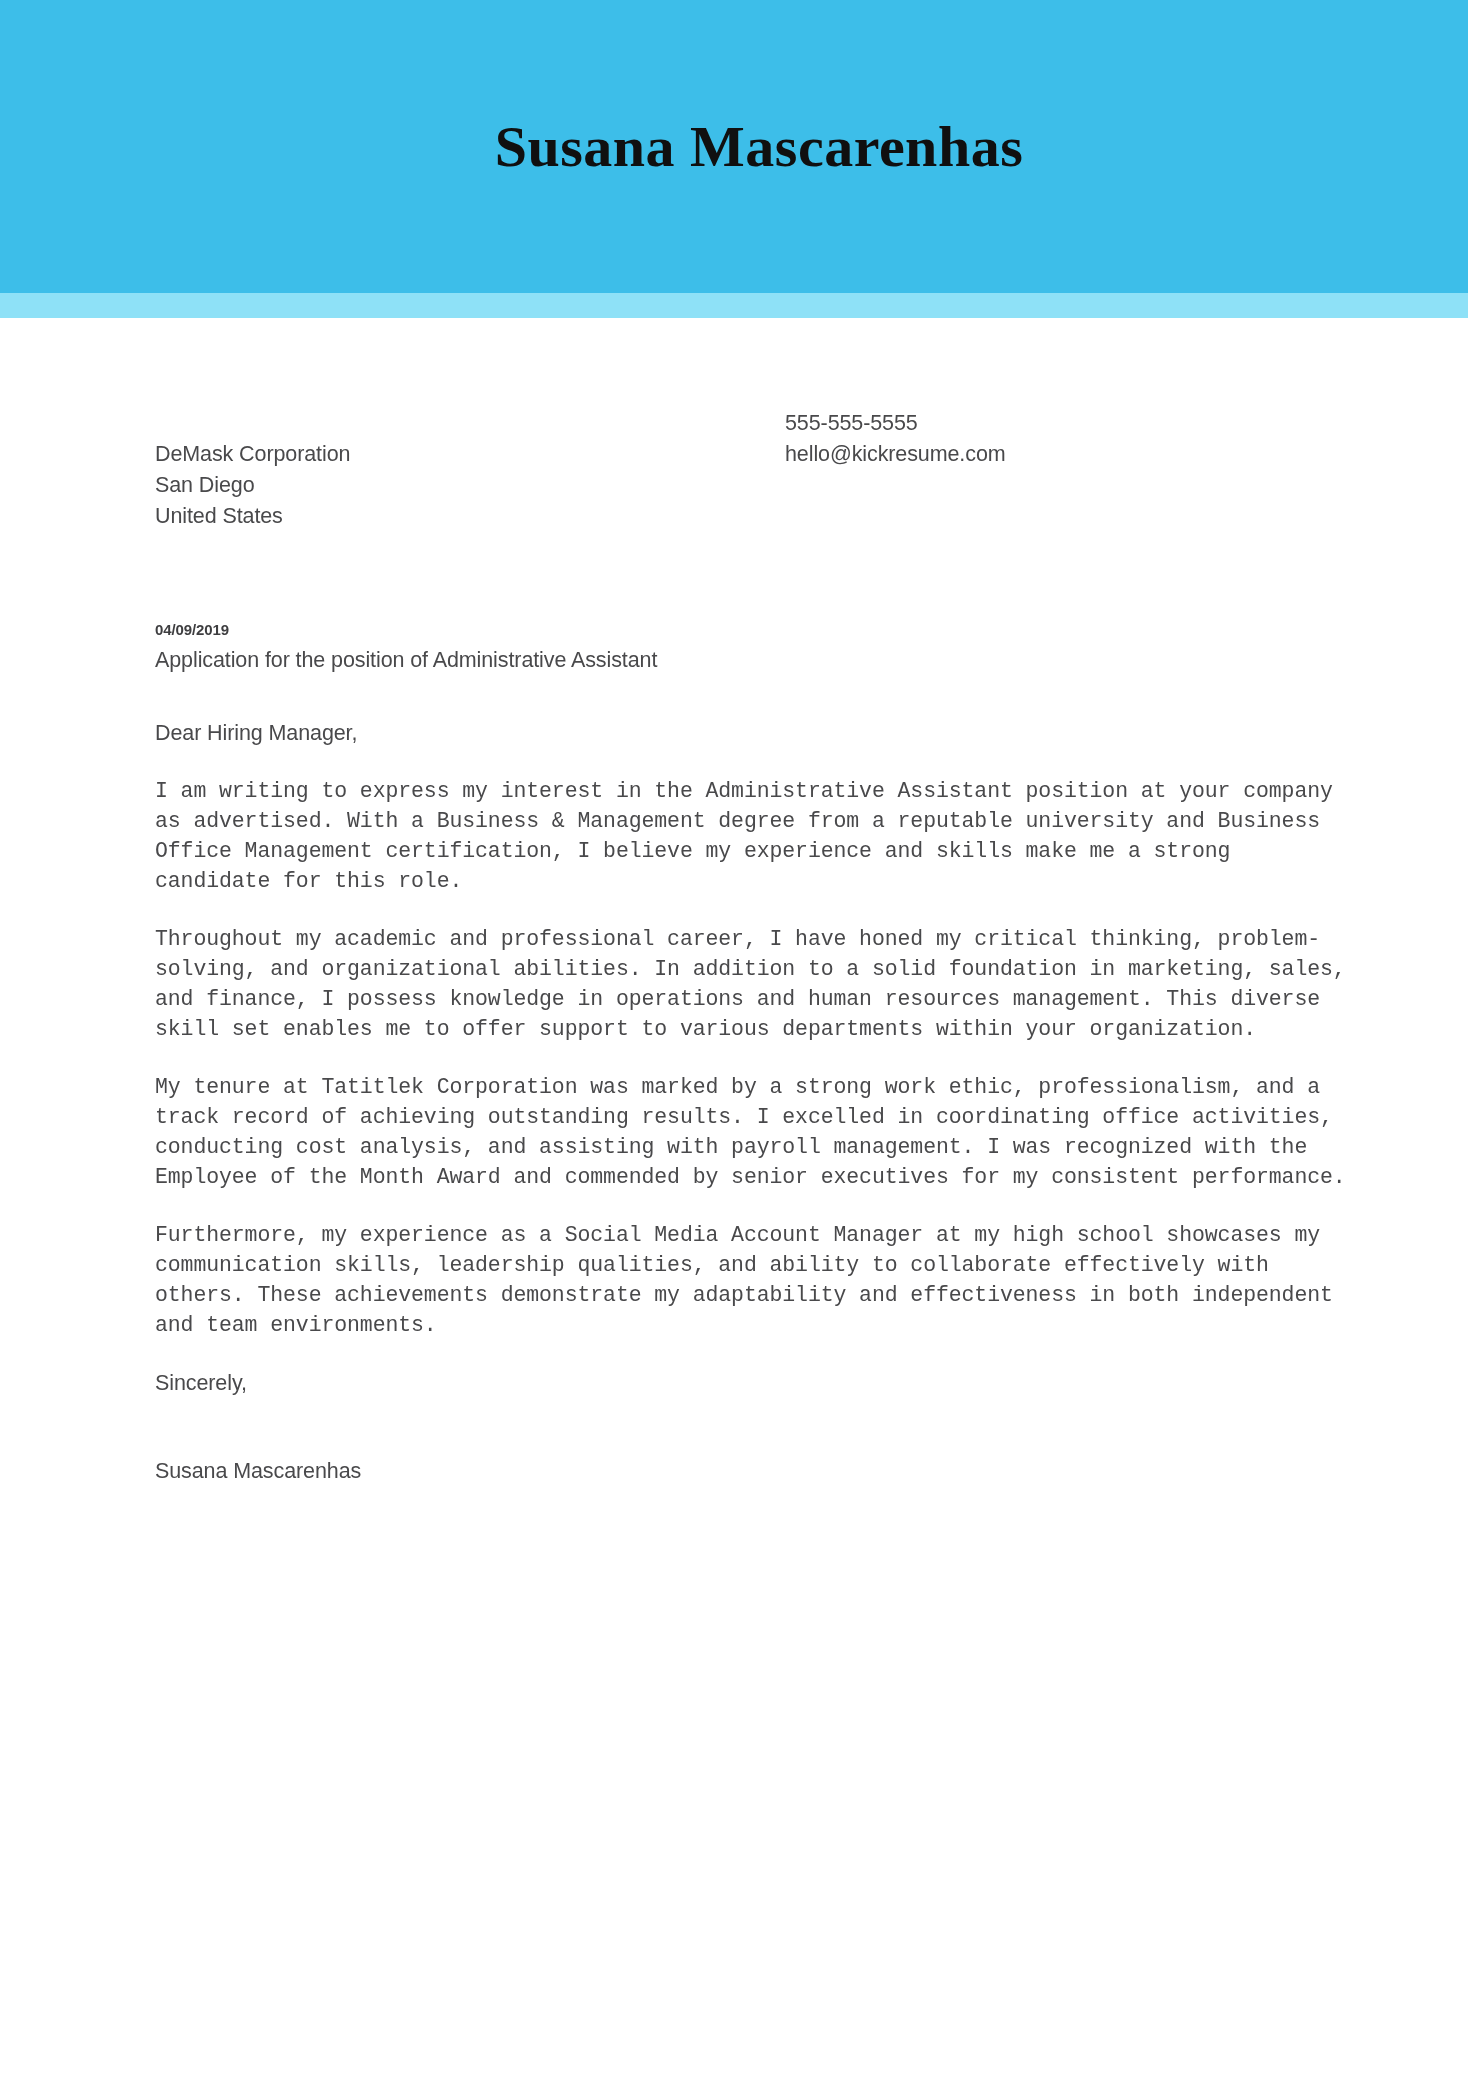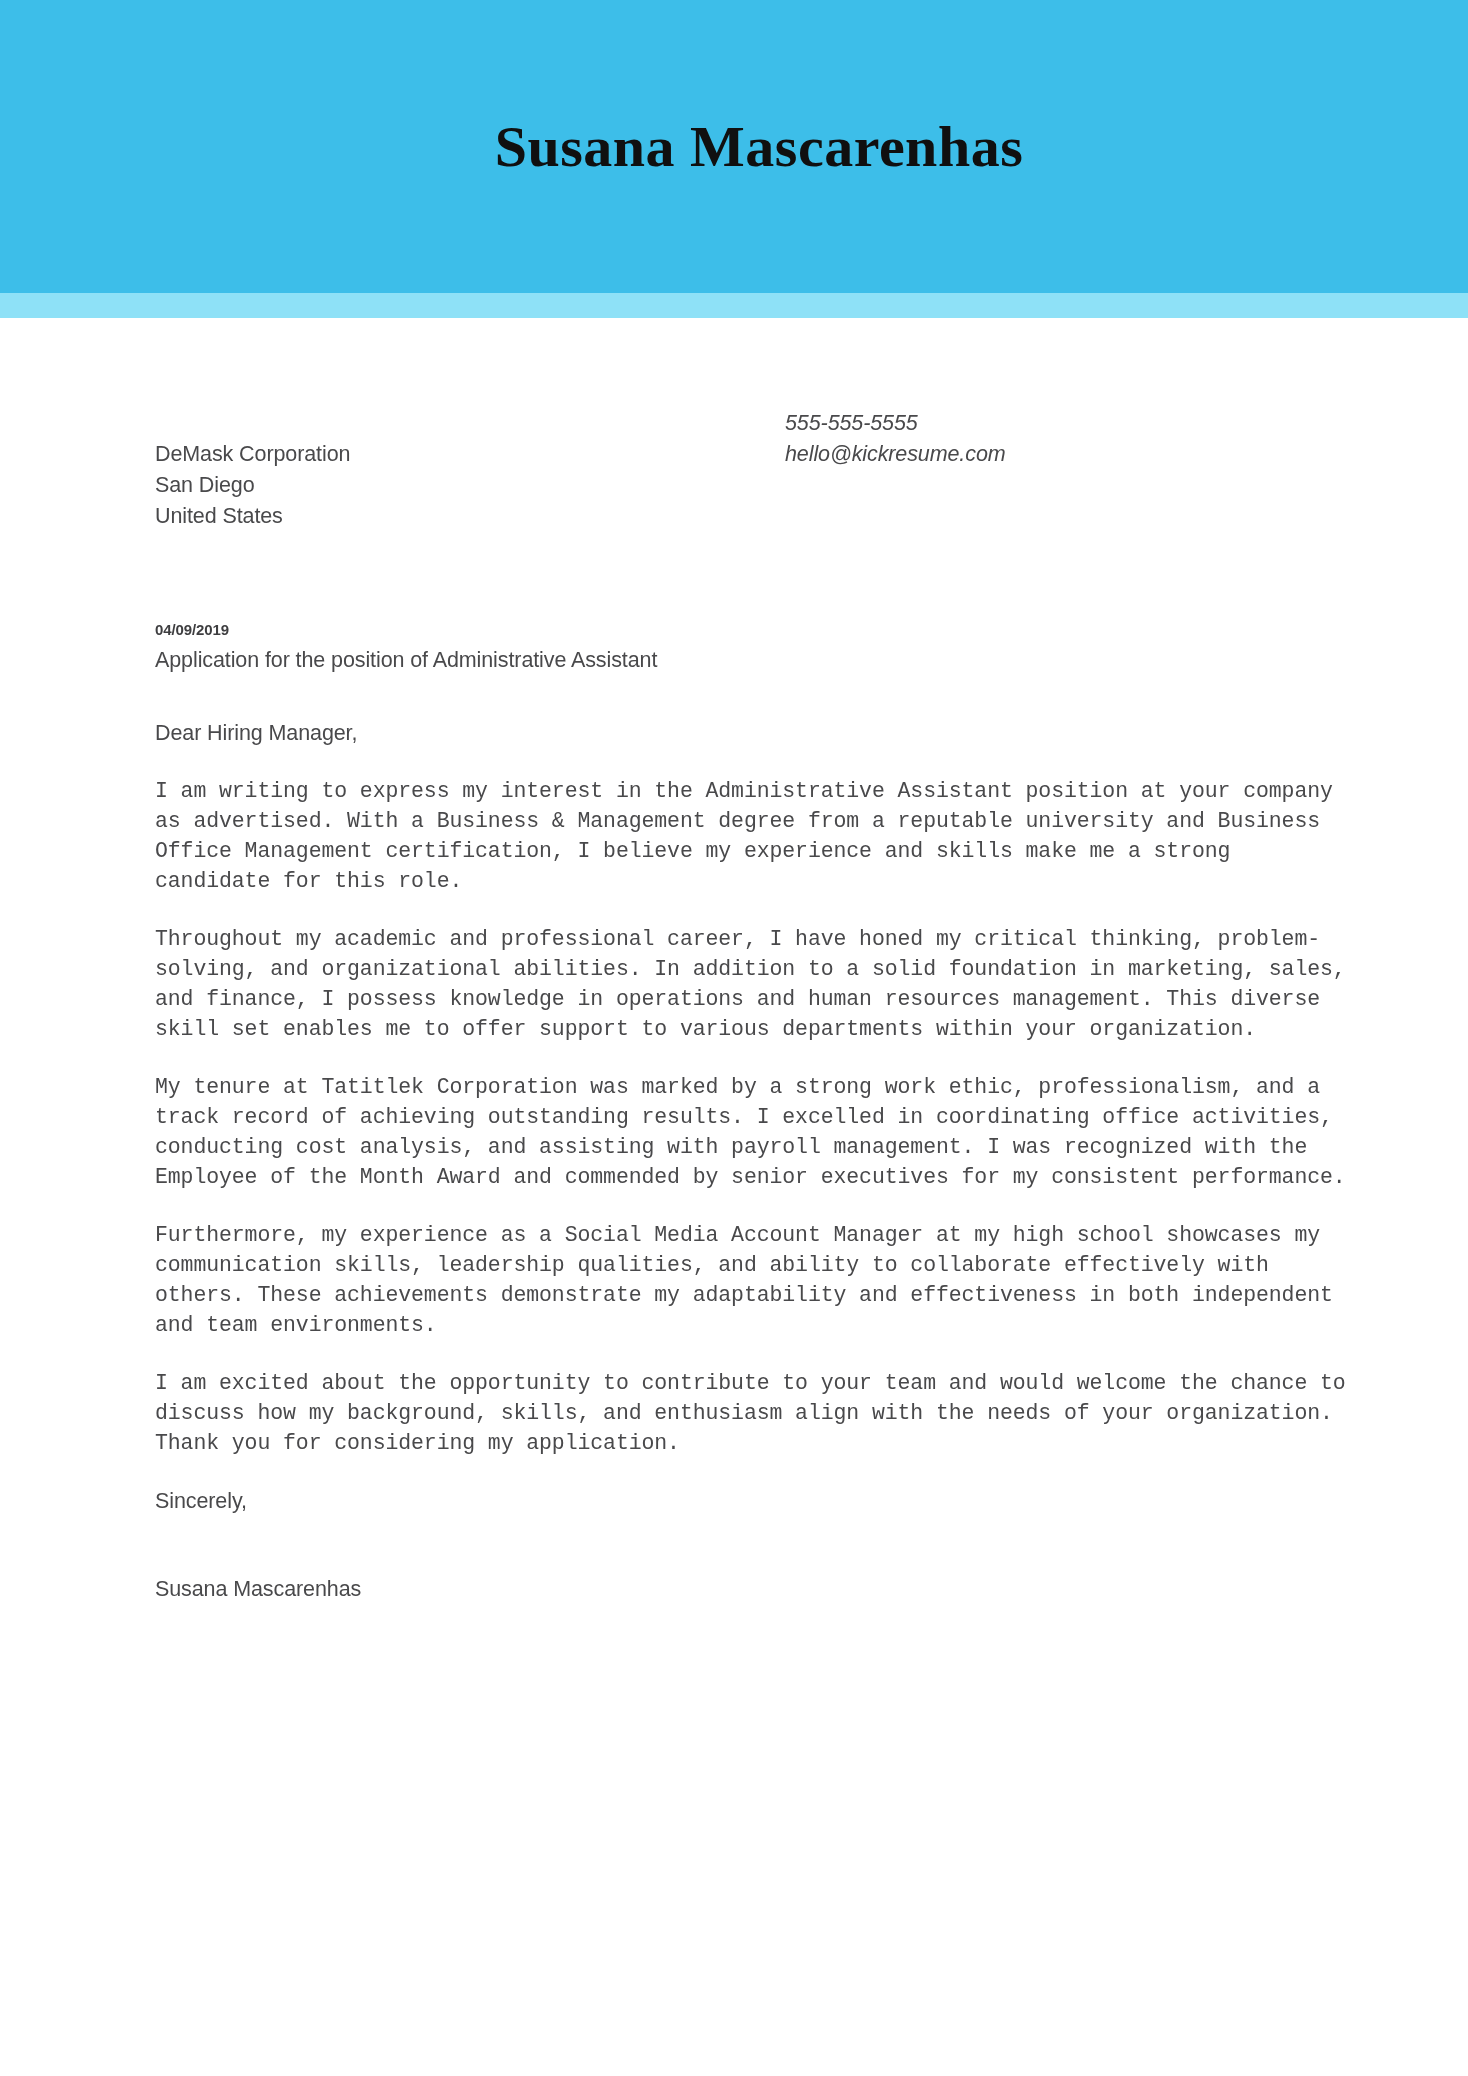--- a/index.html
+++ b/index.html
@@ -51,21 +51,20 @@
     margin-top: 90px;
     line-height: 31px;
   }
   .recipient-block {
     width: 630px;
     flex: 0 0 630px;
     margin-top: 31px;
   }
   .sender-block {
     flex: 1 1 auto;
-    font-style: italic;
   }
 
   .date-block {
     margin-top: 83px;
   }
   .date-line {
     font-weight: bold;
     font-size: 15px;
     color: #3e3e40;
   }
@@ -112,18 +111,17 @@
     <div class="date-line">04/09/2019</div>
     <div>Application for the position of Administrative Assistant</div>
   </div>
 
   <div class="salutation">Dear Hiring Manager,</div>
 
   <p class="para">I am writing to express my interest in the Administrative Assistant position at your company as advertised. With a Business &amp; Management degree from a reputable university and Business Office Management certification, I believe my experience and skills make me a strong candidate for this role.</p>
   <p class="para">Throughout my academic and professional career, I have honed my critical thinking, problem-solving, and organizational abilities. In addition to a solid foundation in marketing, sales, and finance, I possess knowledge in operations and human resources management. This diverse skill set enables me to offer support to various departments within your organization.</p>
   <p class="para">My tenure at Tatitlek Corporation was marked by a strong work ethic, professionalism, and a track record of achieving outstanding results. I excelled in coordinating office activities, conducting cost analysis, and assisting with payroll management. I was recognized with the Employee of the Month Award and commended by senior executives for my consistent performance.</p>
   <p class="para">Furthermore, my experience as a Social Media Account Manager at my high school showcases my communication skills, leadership qualities, and ability to collaborate effectively with others. These achievements demonstrate my adaptability and effectiveness in both independent and team environments.</p>
-  <p class="para">I am excited about the opportunity to contribute to your team and would welcome the chance to discuss how my background, skills, and enthusiasm align with the needs of your organization. Thank you for considering my application.</p>
 
   <div class="closing">Sincerely,</div>
   <div class="signature">Susana Mascarenhas</div>
 
 </main>
 
 </body></html>

